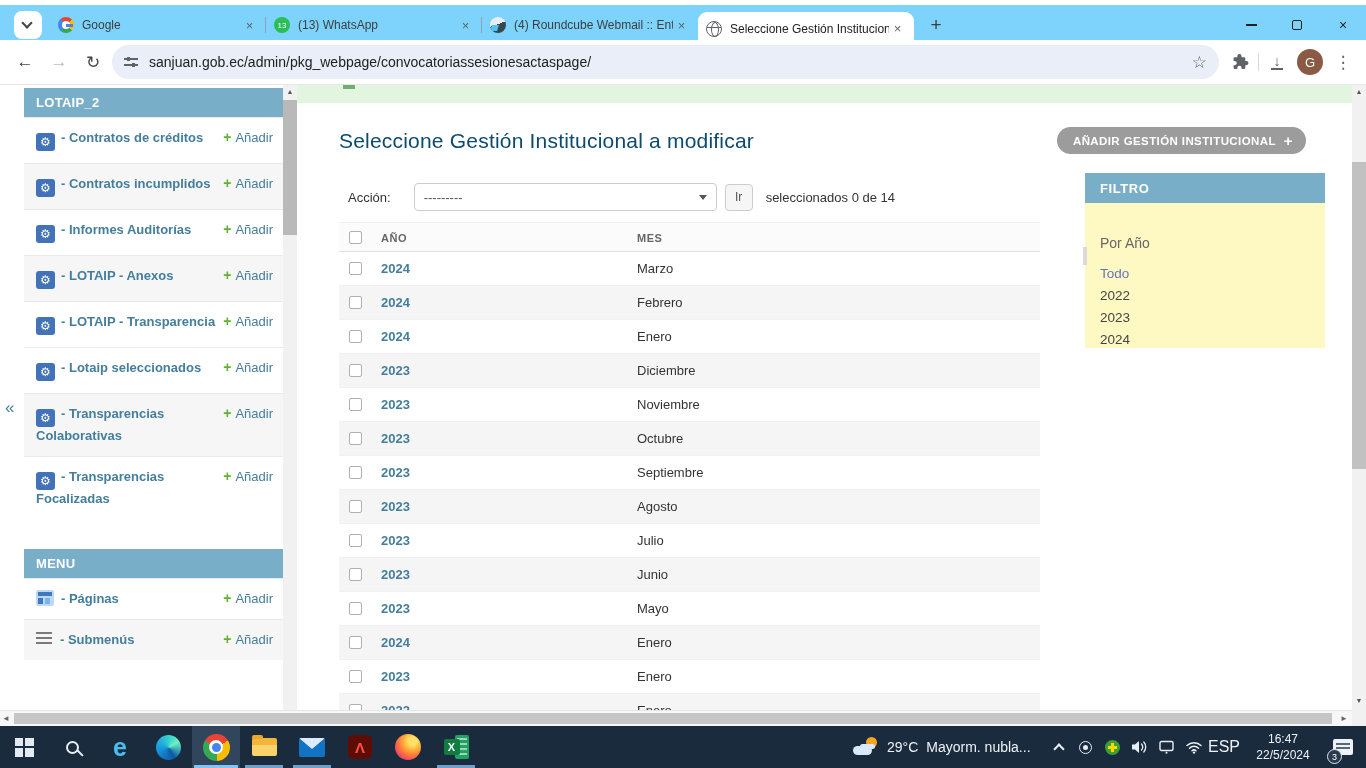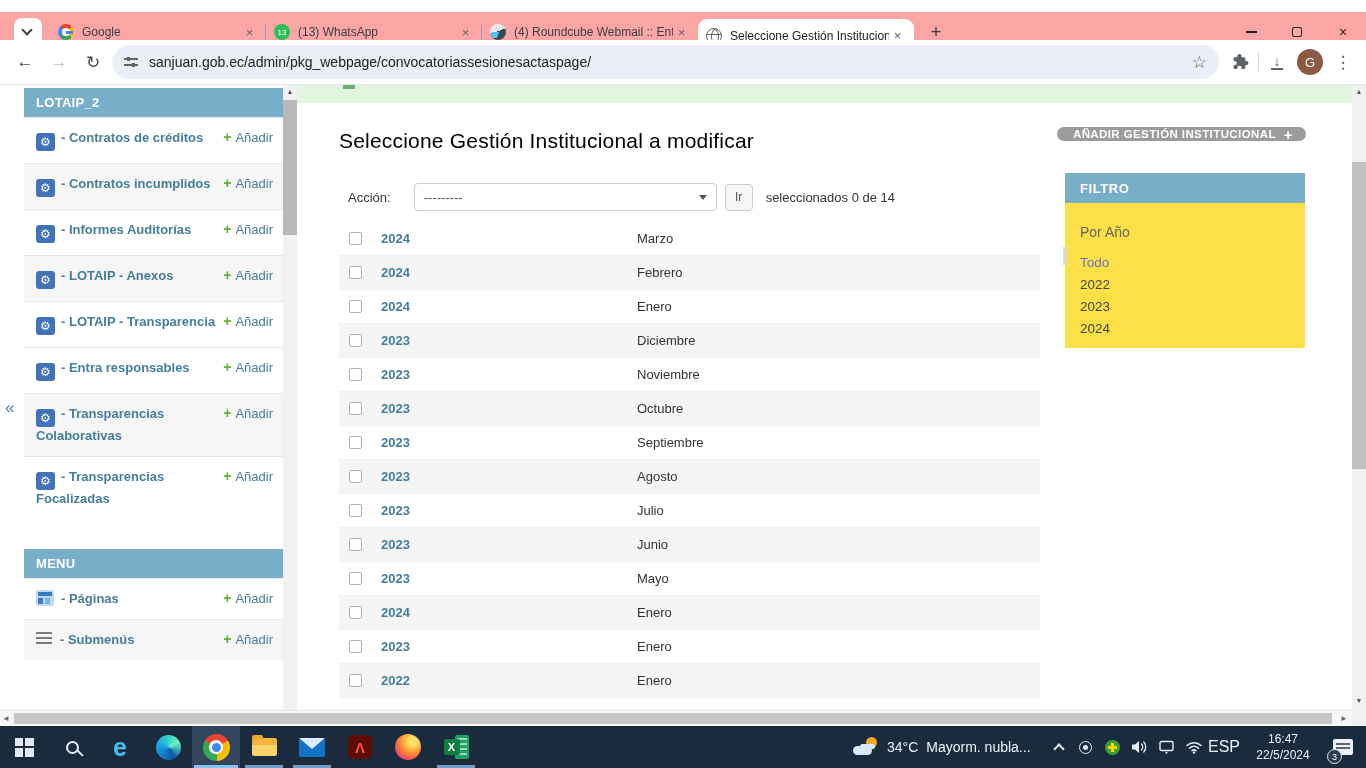--- a/index.html
+++ b/index.html
@@ -1,21 +1,21 @@
 <!DOCTYPE html>
 <html><head>
 <meta charset="utf-8">
 <style>
   html,body{margin:0;padding:0;background:#fff}
   *{box-sizing:border-box}
   .screen{position:relative;width:1366px;height:768px;overflow:hidden;
     font-family:"Liberation Sans","DejaVu Sans",sans-serif;background:#fff}
 
   
-  .tabstrip{position:absolute;left:0;top:12px;width:100%;height:40px;background:#fca5a5;display:flex}
+  .tabstrip{position:absolute;left:0;top:5px;width:100%;height:40px;background:#7dd3fc;display:flex}
   .tsearch{width:28px;height:28px;margin:6px 8px 0 14px;background:#fff;border-radius:8px;position:relative;flex:none}
   .tsearch .chev{position:absolute;left:9px;top:8px;width:8px;height:8px;border-right:2px solid #444;border-bottom:2px solid #444;transform:rotate(45deg)}
   .tab{width:216px;height:40px;display:flex;align-items:center;padding:0 8px;position:relative;color:#3c4043;flex:none;cursor:default}
   .tab.sep::before{content:"";position:absolute;left:-1px;top:12px;height:16px;width:1px;background:#93a0b8}
   .tab.active{height:33px;margin-top:7px;background:#fff;border-radius:9px 9px 0 0;color:#202124}
   .fav{width:16px;height:16px;margin-right:8px;flex:none;position:relative}
   .tab .ttl{flex:1;font-size:12px;white-space:nowrap;overflow:hidden;min-width:0}
   .tab .x{width:17px;height:17px;border-radius:50%;font-size:13px;color:#5f6368;display:flex;align-items:center;justify-content:center;flex:none}
   .newtab{width:28px;height:28px;margin-top:6px;margin-left:8px;display:flex;align-items:center;justify-content:center;font-size:19px;color:#3c4043;flex:none}
   .wincontrols{margin-left:auto;display:flex;height:40px}
@@ -71,44 +71,44 @@
   .addlink .plus{color:#64b12d;font-weight:bold;margin-right:4px;font-size:14px;font-style:normal}
   .sspacer{height:30px;background:#fff}
 
   .sscroll{position:absolute;left:283px;top:85px;width:14px;height:625px;background:#f1f1f1}
   .sscroll .ar{position:absolute;left:0;width:14px;text-align:center;font-size:7px;color:#555;line-height:14px}
   .sscroll .thumb{position:absolute;left:0;top:15px;width:14px;height:135px;background:#b9b9b9}
 
   .main{position:absolute;left:297px;top:85px;width:1055px;height:625px;background:#fff;overflow:hidden}
   .greenbar{position:absolute;left:0;top:0;width:100%;height:18px;background:#e2f5de}
   .greendash{position:absolute;left:46px;top:0;width:12px;height:4px;background:#6fae6f}
-  .h1{position:absolute;left:42px;top:44px;font-size:21px;font-weight:400;color:#000000;letter-spacing:.2px}
-  .addbtn{position:absolute;right:46px;top:42px;height:14px;border-radius:14px;background:#9c9c9c;color:#fff;font-size:11.5px;font-weight:bold;letter-spacing:.4px;display:flex;align-items:center;padding:0 13px 0 16px;cursor:pointer}
+  .h1{position:absolute;left:42px;top:44px;font-size:21px;font-weight:400;color:#0c4a6e;letter-spacing:.2px}
+  .addbtn{position:absolute;right:46px;top:42px;height:27px;border-radius:14px;background:#9c9c9c;color:#fff;font-size:11.5px;font-weight:bold;letter-spacing:.4px;display:flex;align-items:center;padding:0 13px 0 16px;cursor:pointer}
   .addbtn .p{font-size:15px;margin-left:8px;font-style:normal}
   .actionrow{position:absolute;left:51px;top:98px;display:flex;align-items:center}
   .alabel{font-size:13px;color:#333;margin-right:23px}
   .sel{width:303px;height:28px;border:1px solid #ccc;border-radius:4px;background:#fff;display:flex;align-items:center;justify-content:space-between;padding:0 9px;font-size:13px;color:#555;cursor:pointer}
   .sel .car{width:0;height:0;border:4px solid transparent;border-top:5px solid #555;margin-top:5px}
   .gobtn{margin-left:8px;width:28px;height:27px;border:1px solid #ccc;border-radius:4px;background:#f6f6f6;color:#555;font-size:12px;display:flex;align-items:center;justify-content:center;cursor:pointer}
   .selinfo{margin-left:13px;font-size:13px;color:#333}
 
   .table{position:absolute;left:42px;top:137px;width:701px}
   .thead{height:30px;position:relative;border-bottom:1px solid #e0e0e0;border-top:1px solid #efefef;background:#fbfbfb}
   .th{position:absolute;font-size:11px;font-weight:bold;color:#666;letter-spacing:.5px;line-height:30px}
   .th.y{left:42px}.th.m{left:298px}
   .trow{height:34px;position:relative;border-bottom:1px solid #f1f1f1;background:#fff}
   .trow.alt{background:#f5f5f5}
   .cb{appearance:none;-webkit-appearance:none;width:13px;height:13px;border:1px solid #b0b0b0;border-radius:2px;background:#fff;margin:0;position:absolute;left:10px;cursor:pointer}
   .thead .cb{top:8px}.trow .cb{top:10px}
   .ylink{position:absolute;left:42px;line-height:34px;font-size:13px;color:#447e9b;font-weight:600;text-decoration:none;cursor:pointer}
   .mcell{position:absolute;left:298px;line-height:34px;font-size:13px;color:#333}
 
-  .filter{position:absolute;left:768px;top:88px;width:240px}
+  .filter{position:absolute;left:788px;top:88px;width:240px}
   .fhead{height:30px;background:#79aec8;color:#fff;font-weight:bold;font-size:13px;letter-spacing:.6px;display:flex;align-items:center;padding:0 15px}
-  .fbody{background:#fde047;padding:19px 15px 20px;height:145px}
+  .fbody{background:#fef9c3;padding:30px 15px 20px;height:145px}
   .fgroup{font-size:14px;color:#666;margin:2px 0 12px}
   .fopt{font-size:13.5px;line-height:22px;color:#444;cursor:pointer}
   .fopt.seld{color:#6673bd}
   .fmark{position:absolute;left:-2px;top:74px;width:4px;height:18px;background:#d9d9d9}
 
   .vscroll{position:absolute;right:0;top:85px;width:14px;height:641px;background:#f1f1f1}
   .vscroll .ar{position:absolute;left:0;width:14px;text-align:center;font-size:7px;color:#555;line-height:14px}
   .vscroll .thumb{position:absolute;left:0;top:77px;width:14px;height:307px;background:#c1c1c1}
 
   .hscroll{position:absolute;left:0;top:710px;width:1352px;height:16px;background:#f7f7f7;border-top:1px solid #e6e6e6}
@@ -251,21 +251,21 @@
     </div>
     <div class="srow alt">
       <i class="gico">⚙</i><a class="slink">- LOTAIP - Anexos</a>
       <span class="addlink"><i class="plus">+</i><span>Añadir</span></span>
     </div>
     <div class="srow">
       <i class="gico">⚙</i><a class="slink">- LOTAIP - Transparencia</a>
       <span class="addlink"><i class="plus">+</i><span>Añadir</span></span>
     </div>
     <div class="srow">
-      <i class="gico">⚙</i><a class="slink">- Entra responsables</a>
+      <i class="gico">⚙</i><a class="slink">- Lotaip seleccionados</a>
       <span class="addlink"><i class="plus">+</i><span>Añadir</span></span>
     </div>
     <div class="srow alt">
       <i class="gico">⚙</i><a class="slink">- Transparencias Colaborativas</a>
       <span class="addlink"><i class="plus">+</i><span>Añadir</span></span>
     </div>
     <div class="srow">
       <i class="gico">⚙</i><a class="slink">- Transparencias Focalizadas</a>
       <span class="addlink"><i class="plus">+</i><span>Añadir</span></span>
     </div>
@@ -304,20 +304,25 @@
       <span class="alabel">Acción:</span>
       <div class="sel">
         <span>---------</span>
         <span class="car"></span>
       </div>
       <div class="gobtn">Ir</div>
       <span class="selinfo">seleccionados 0 de 14</span>
     </div>
 
     <div class="table">
+      <div class="thead">
+        <input type="checkbox" class="cb" style="">
+        <span class="th y">AÑO</span>
+        <span class="th m">MES</span>
+      </div>
       <div class="trow">
           <input type="checkbox" class="cb" style="">
           <a class="ylink">2024</a>
           <span class="mcell">Marzo</span>
         </div>
       <div class="trow alt">
           <input type="checkbox" class="cb" style="">
           <a class="ylink">2024</a>
           <span class="mcell">Febrero</span>
         </div>
@@ -446,21 +451,21 @@
           <i class="x">X</i>
           <span class="sheet"></span>
         </span>
       </div>
 
     <div class="tray">
       <div class="weather">
         <span class="wicon">
             <span class="cloud"></span>
           </span>
-        <span class="temp">34°C</span>
+        <span class="temp">29°C</span>
         <span class="wdesc">Mayorm. nubla...</span>
       </div>
       <div class="tico">
           <span class="chevup"></span>
         </div>
       <div class="tico">
           <span class="rec">
             <i></i>
           </span>
         </div>

